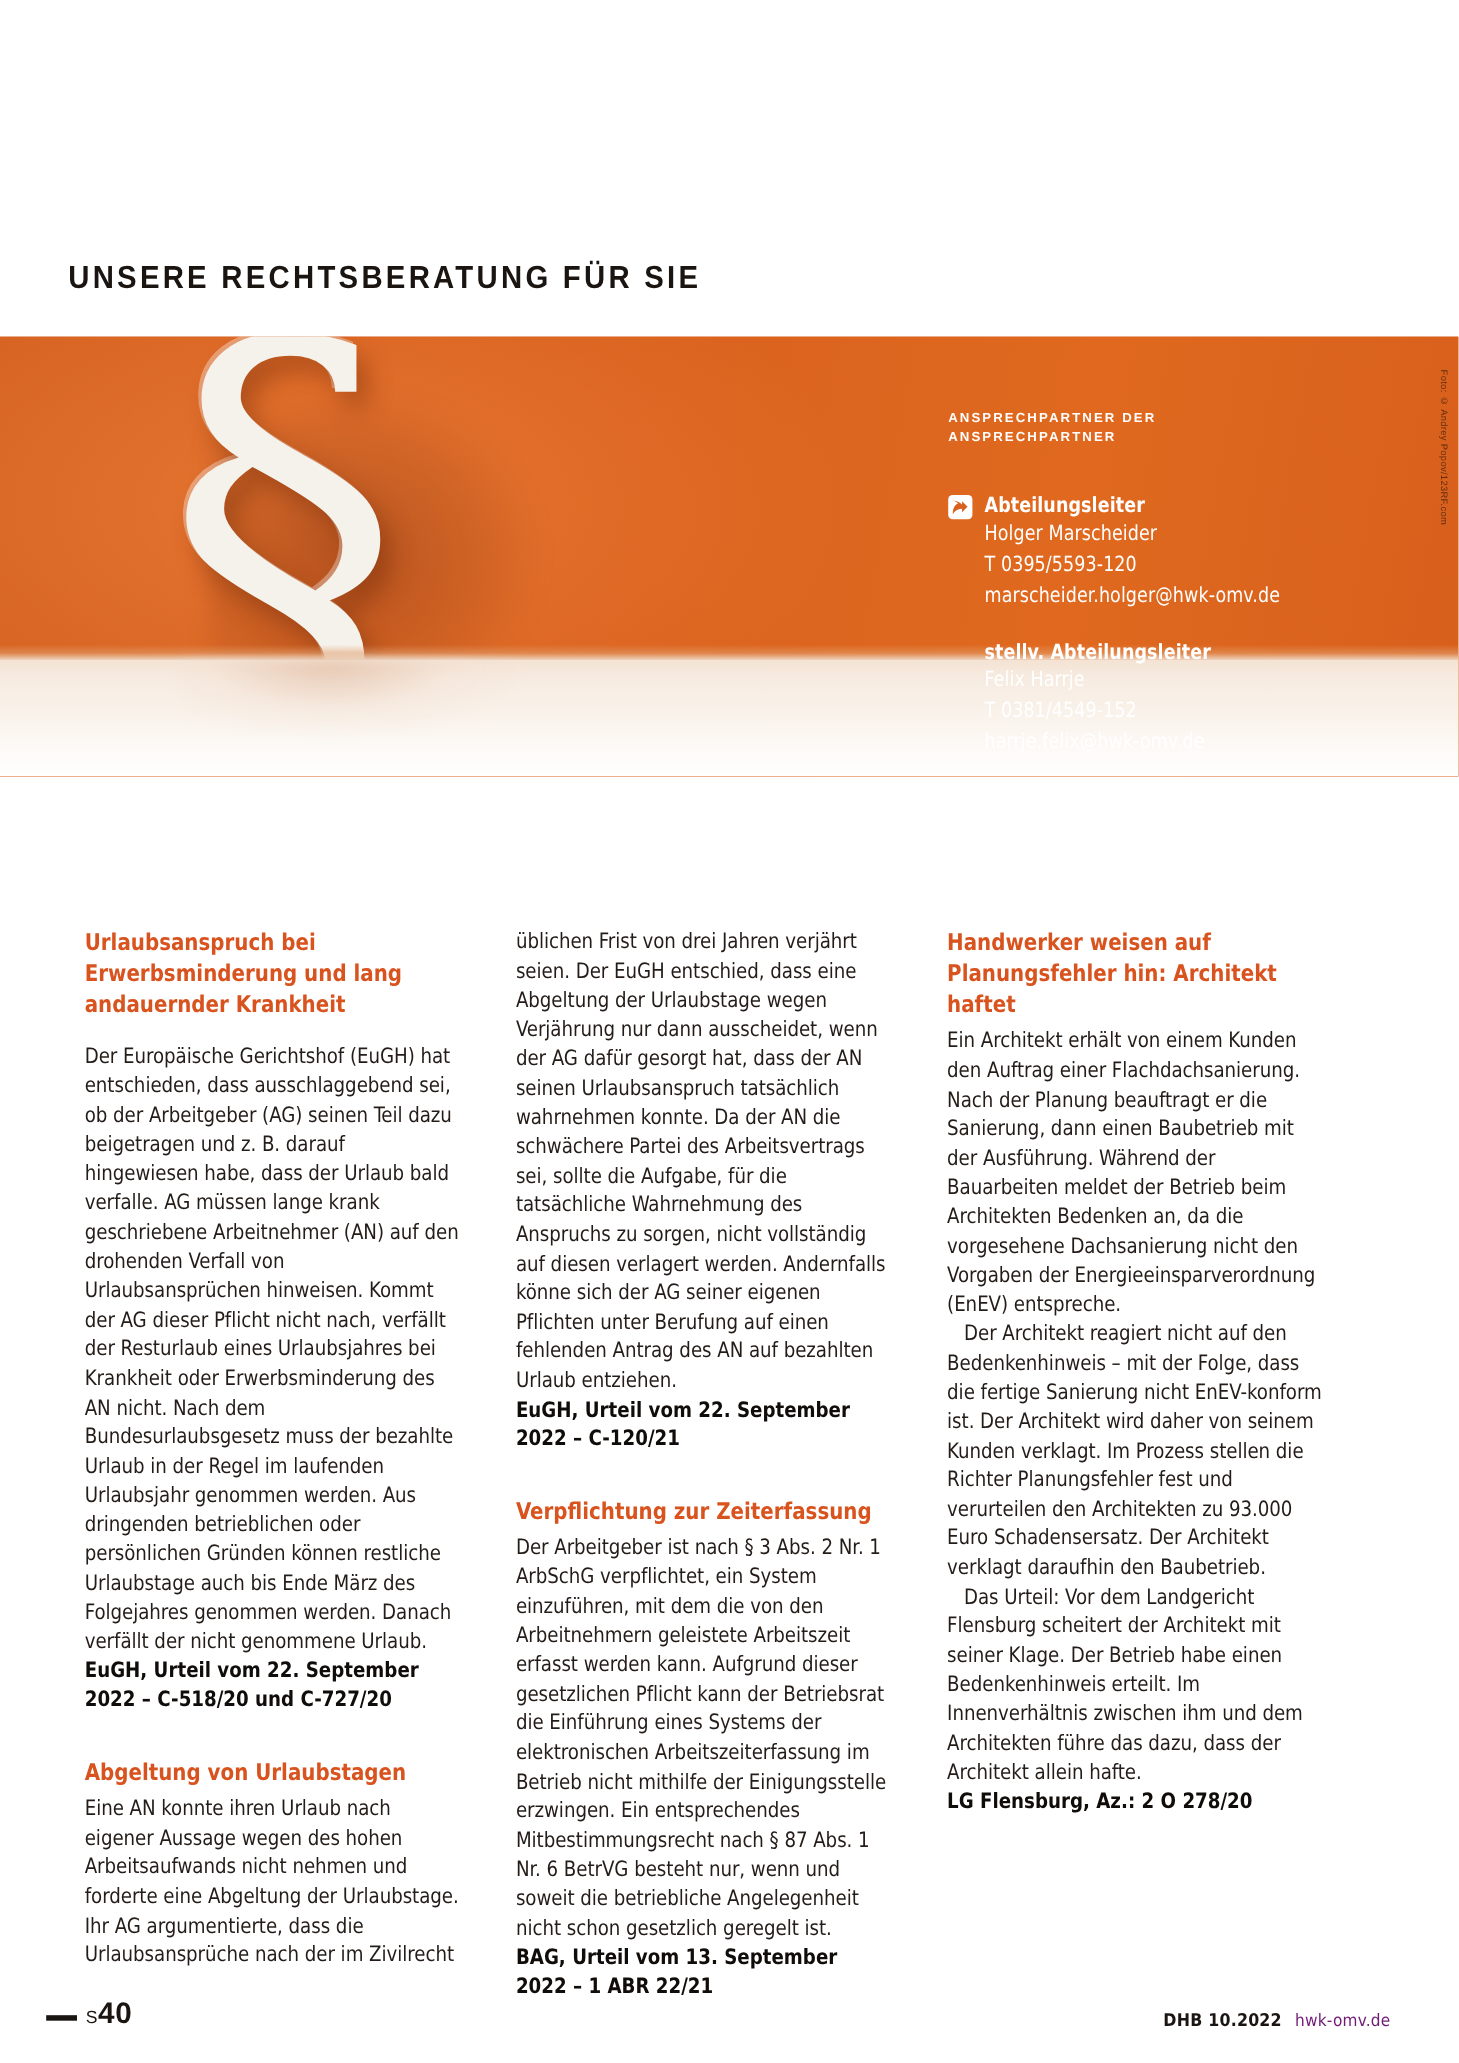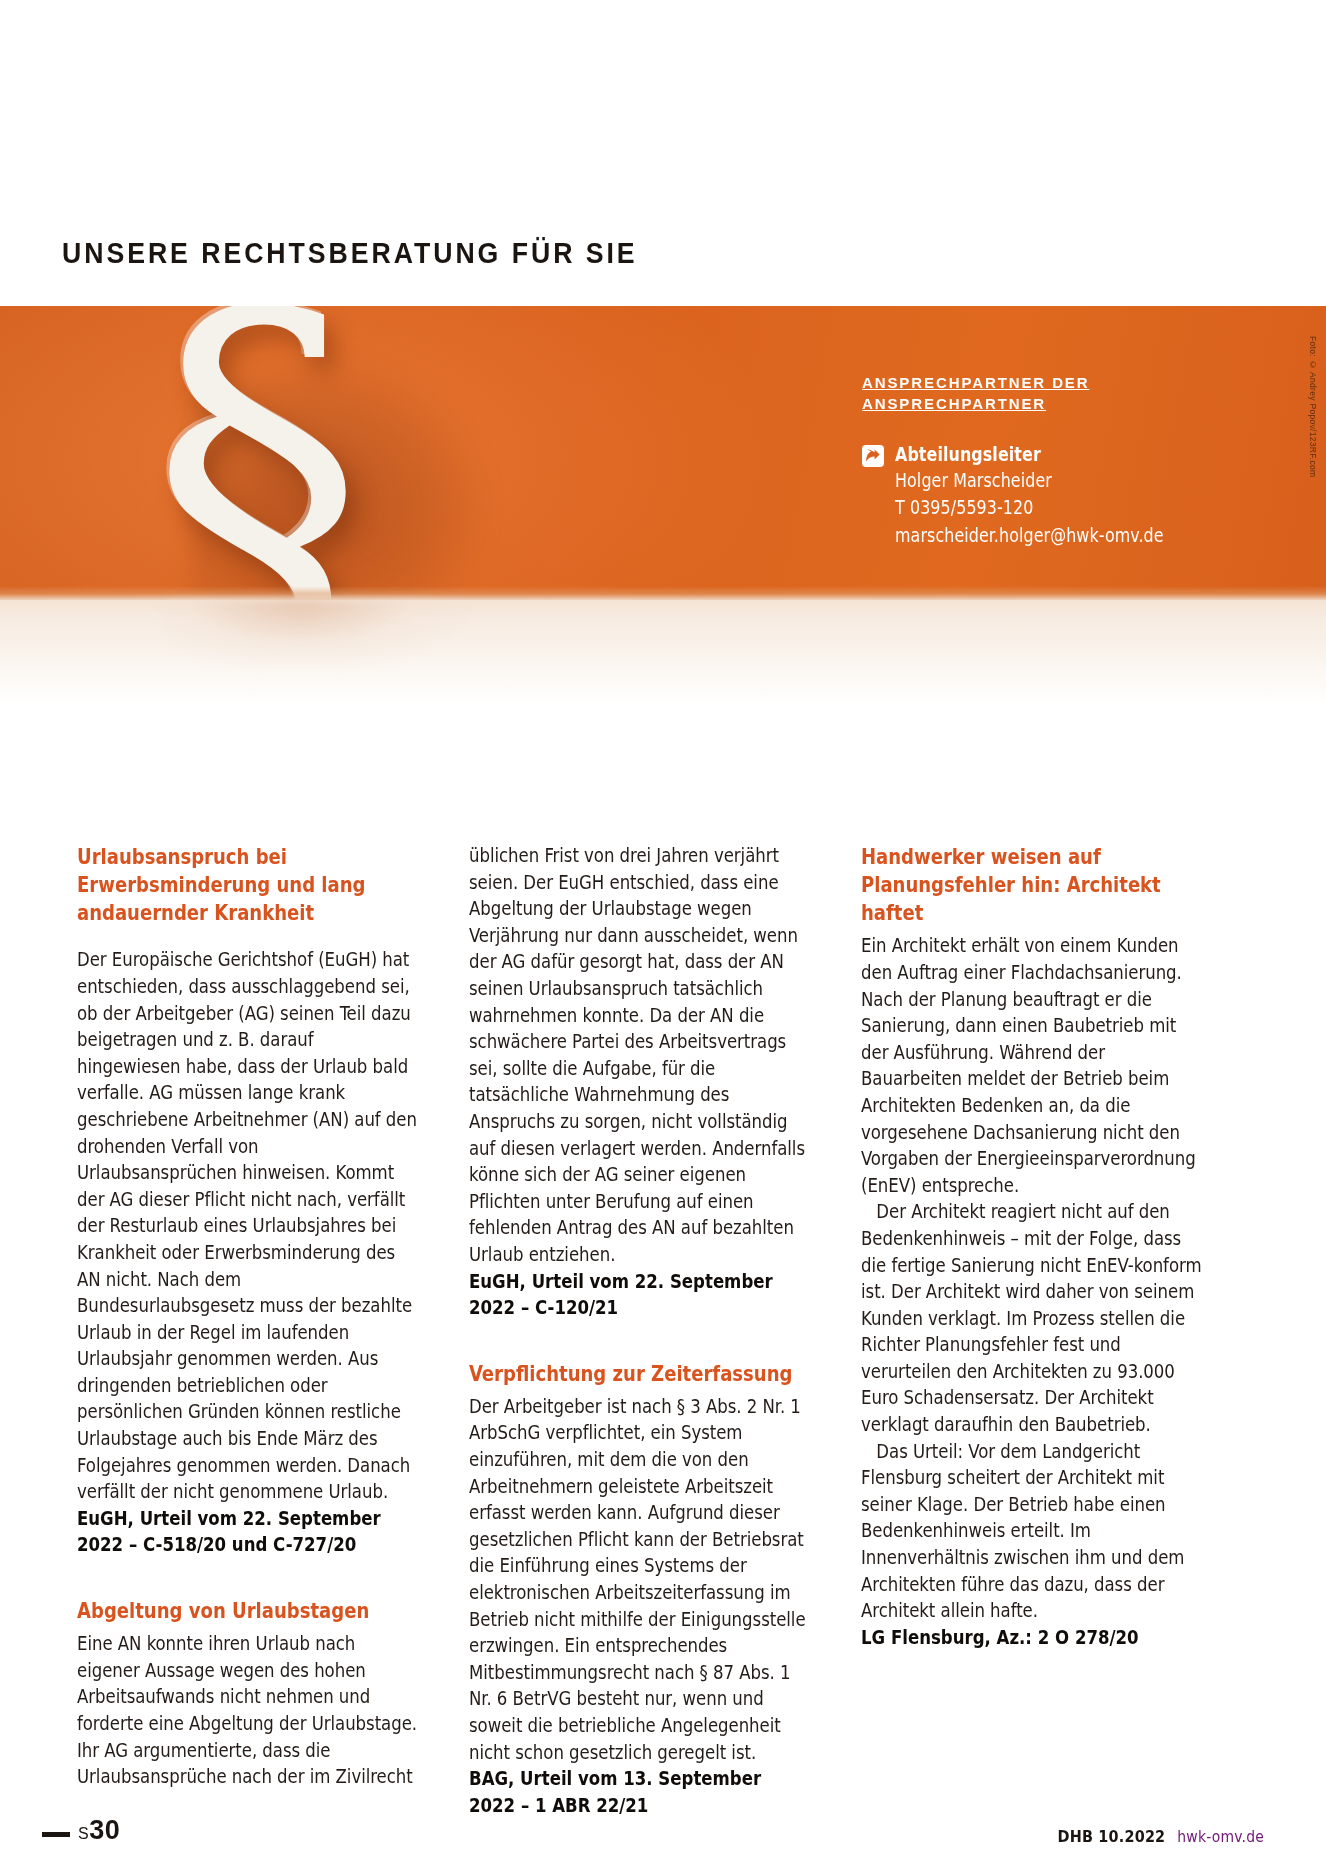--- a/index.html
+++ b/index.html
@@ -106,26 +106,25 @@
   .contact {
     position: absolute;
     left: 862px;
     top: 66px;
     width: 330px;
     color: #ffffff;
   }
   .contact-title {
     font-family: "Liberation Sans", sans-serif;
     font-weight: 700;
-    font-size: 15px;
+    font-size: 12px;
     letter-spacing: 1.9px;
     line-height: 1.42;
-    margin-bottom: 28px;
+    margin-bottom: 42px;
     color: #ffffff;
-    text-decoration: underline;
   }
   .contact-entry { margin-bottom: 27px; }
   .contact-role-row {
     display: flex;
     align-items: flex-start;
     gap: 11px;
   }
   .bird-badge {
     width: 22px;
     height: 22px;
@@ -304,20 +303,28 @@
         </span>
         <span class="contact-role">Abteilungsleiter</span>
       </div>
       <div class="contact-lines">
         <div>Holger Marscheider</div>
         <div>T 0395/5593-120</div>
         <div>marscheider.holger@hwk-omv.de</div>
       </div>
     </div>
 
+    <div class="contact-entry second">
+      <div class="contact-role">stellv. Abteilungsleiter</div>
+      <div class="contact-lines">
+        <div>Felix Harrje</div>
+        <div>T 0381/4549-152</div>
+        <div>harrje.felix@hwk-omv.de</div>
+      </div>
+    </div>
   </div>
 
   <div class="photo-credit">Foto: © Andrey Popov/123RF.com</div>
 </div>
 
 <div class="columns">
 
   <div class="col">
     <h2 class="sec-head gap-after">Urlaubsanspruch bei Erwerbsminderung und lang andauernder Krankheit</h2>
     <p class="body">Der Europäische Gerichtshof (EuGH) hat entschieden, dass ausschlaggebend sei, ob der Arbeitgeber (AG) seinen Teil dazu beigetragen und z. B. darauf hingewiesen habe, dass der Urlaub bald verfalle. AG müssen lange krank geschriebene Arbeitnehmer (AN) auf den drohenden Verfall von Urlaubsansprüchen hinweisen. Kommt der AG dieser Pflicht nicht nach, verfällt der Resturlaub eines Urlaubsjahres bei Krankheit oder Erwerbsminderung des AN nicht. Nach dem Bundesurlaubsgesetz muss der bezahlte Urlaub in der Regel im laufenden Urlaubsjahr genommen werden. Aus dringenden betrieblichen oder persönlichen Gründen können restliche Urlaubstage auch bis Ende März des Folgejahres genommen werden. Danach verfällt der nicht genommene Urlaub.</p>
@@ -341,18 +348,18 @@
     <p class="body">Ein Architekt erhält von einem Kunden den Auftrag einer Flachdachsanierung. Nach der Planung beauftragt er die Sanierung, dann einen Baubetrieb mit der Ausführung. Während der Bauarbeiten meldet der Betrieb beim Architekten Bedenken an, da die vorgesehene Dachsanierung nicht den Vorgaben der Energieeinsparverordnung (EnEV) entspreche.</p>
     <p class="body">Der Architekt reagiert nicht auf den Bedenkenhinweis – mit der Folge, dass die fertige Sanierung nicht EnEV-konform ist. Der Architekt wird daher von seinem Kunden verklagt. Im Prozess stellen die Richter Planungsfehler fest und verurteilen den Architekten zu 93.000 Euro Schadensersatz. Der Architekt verklagt daraufhin den Baubetrieb.</p>
     <p class="body">Das Urteil: Vor dem Landgericht Flensburg scheitert der Architekt mit seiner Klage. Der Betrieb habe einen Bedenkenhinweis erteilt. Im Innenverhältnis zwischen ihm und dem Architekten führe das dazu, dass der Architekt allein hafte.</p>
     <p class="ref">LG Flensburg, Az.: 2 O 278/20</p>
   </div>
 
 </div>
 
 <div class="footer-rule"></div>
 <div class="folio">
-  <span class="s">S</span><span class="num">30</span>
+  <span class="s">S</span><span class="num">40</span>
 </div>
 <div class="footer-right">
   <span class="footer-issue">DHB 10.2022</span>
   <span class="footer-url">hwk-omv.de</span>
 </div>
 
 </body></html>

